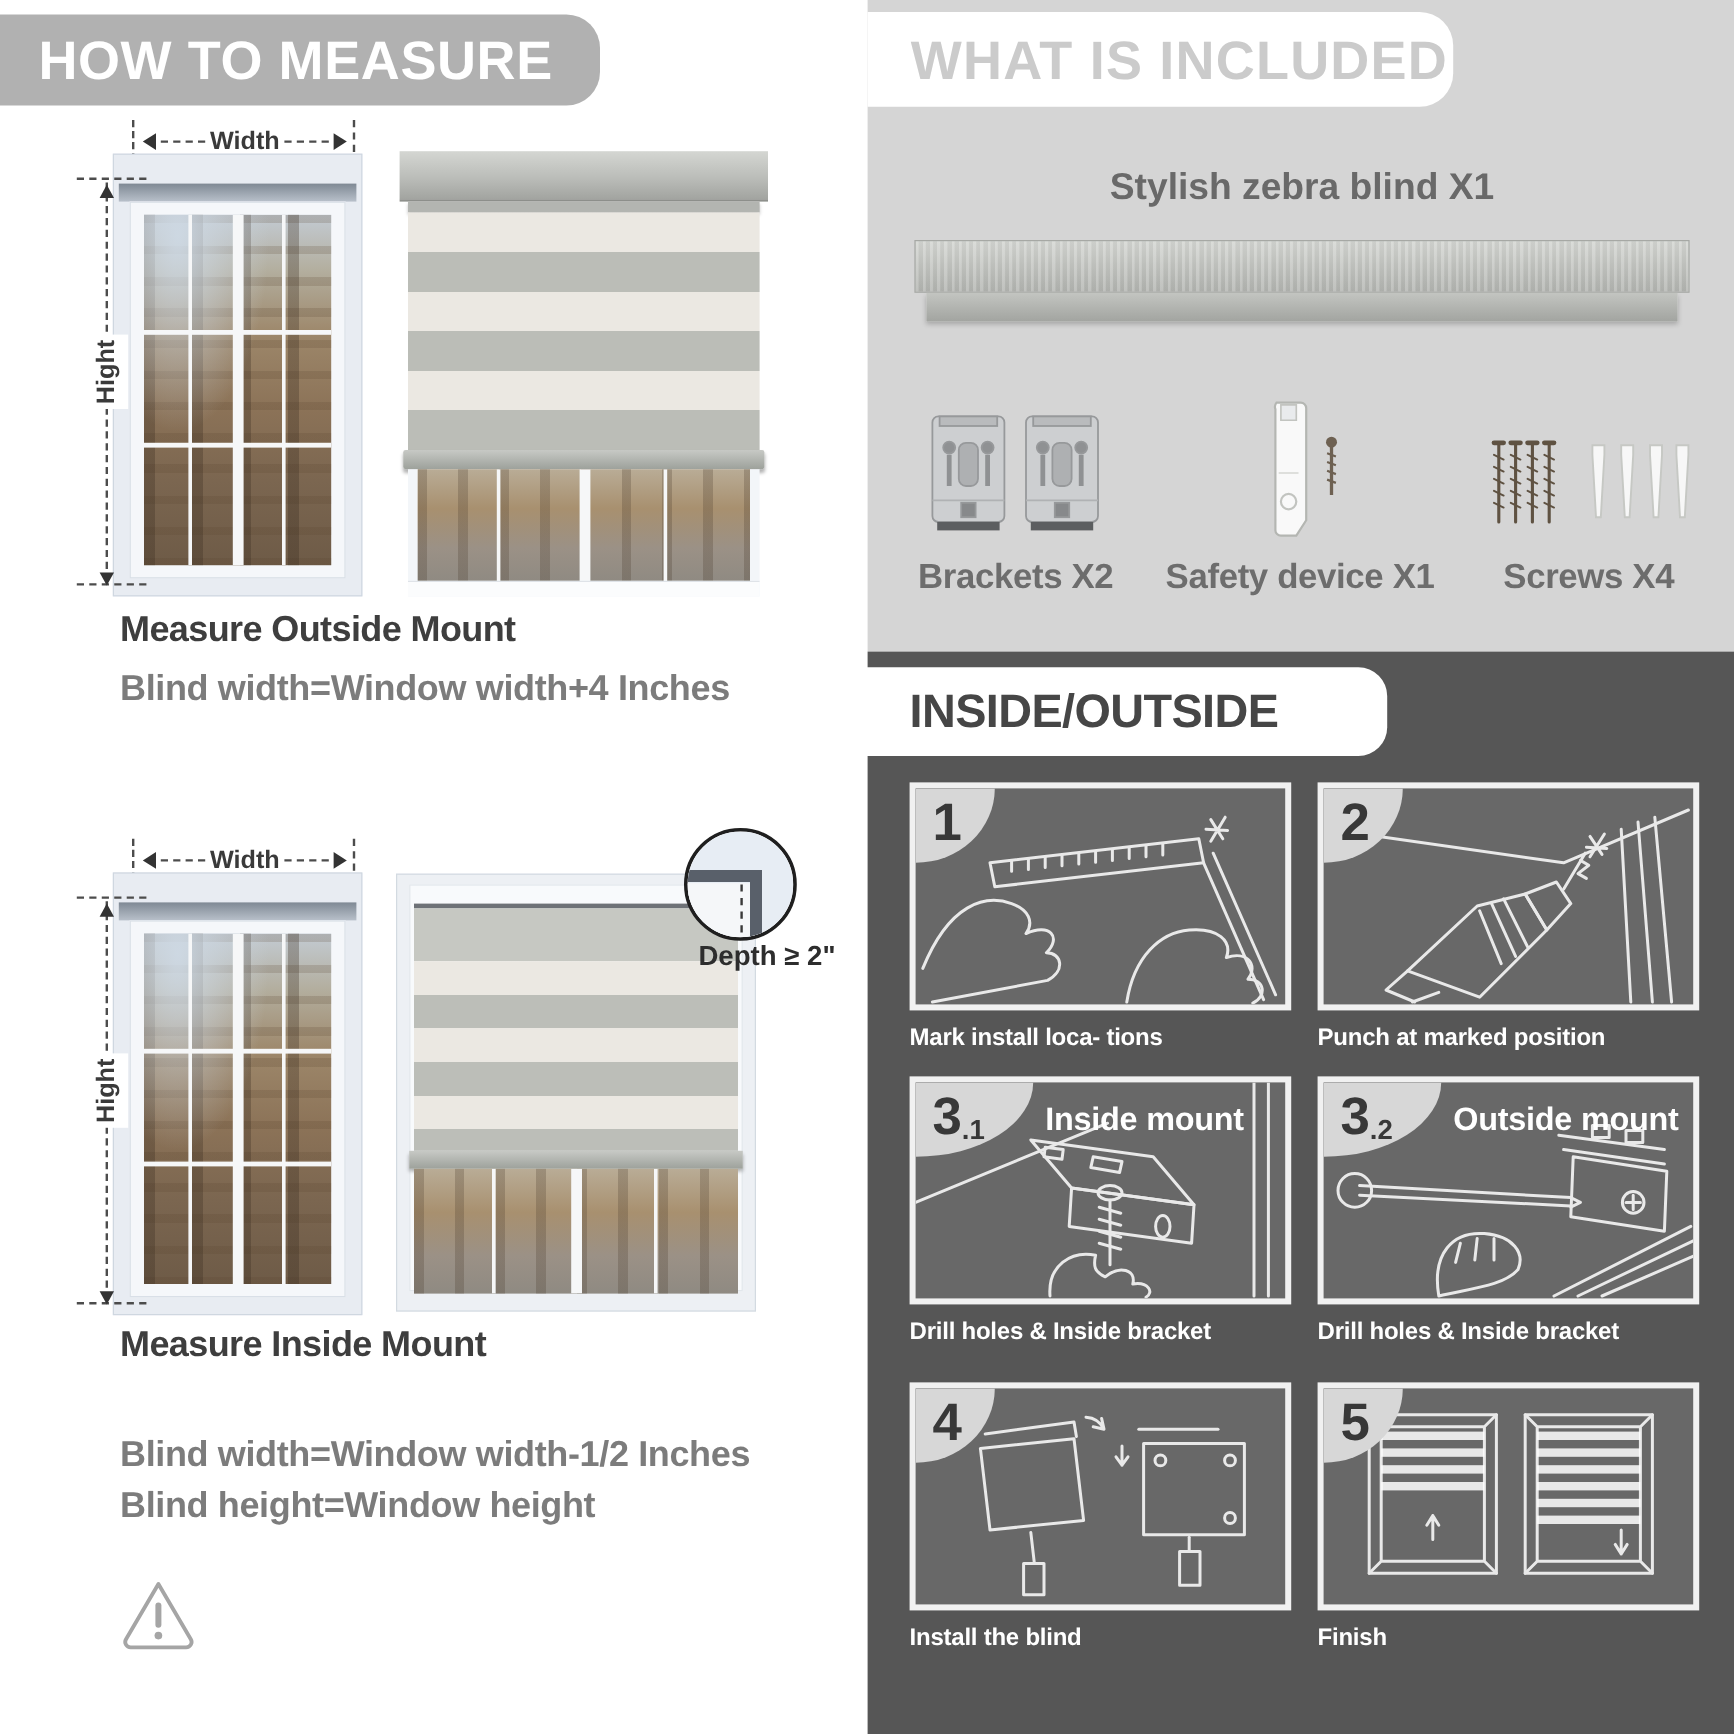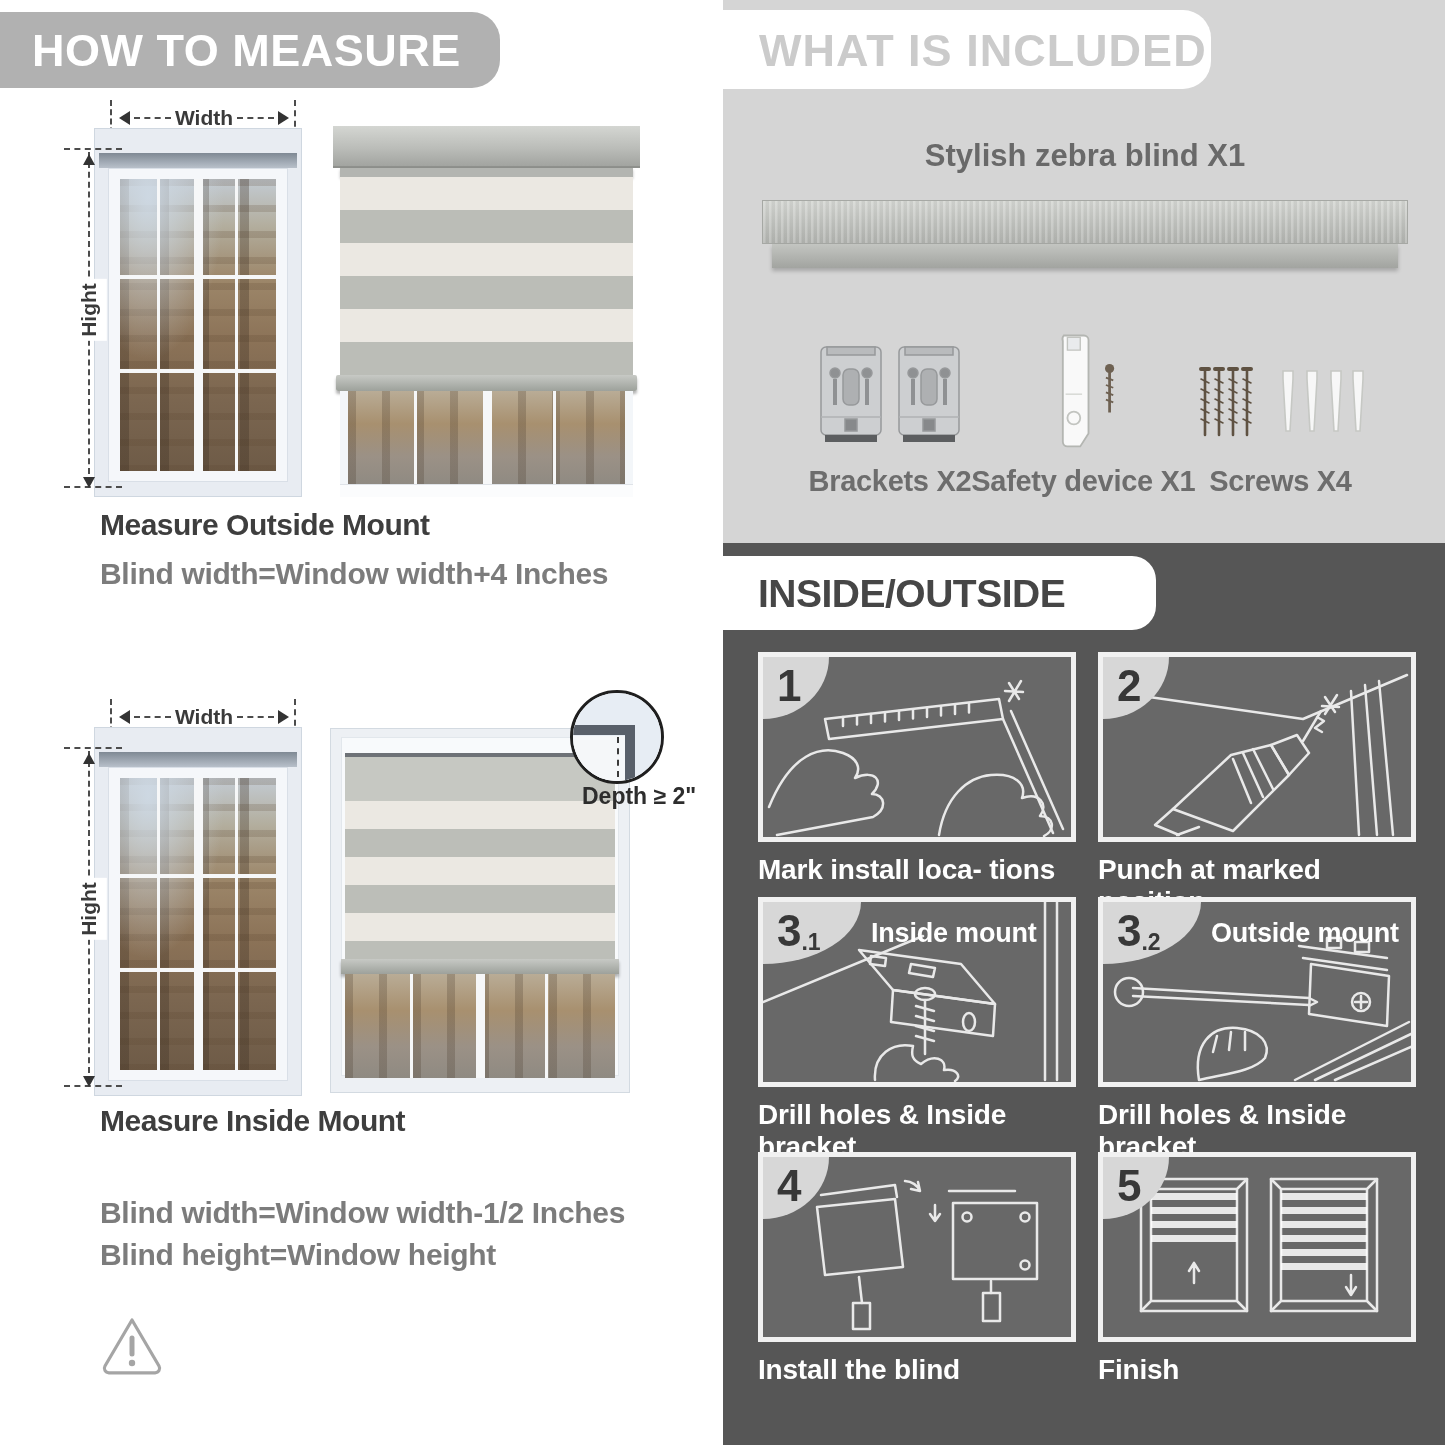--- a/index.html
+++ b/index.html
@@ -90,41 +90,41 @@
       letter-spacing:1px;box-sizing:border-box;}
   .product-label{left:760px;top:138px;width:650px;text-align:center;font-weight:bold;font-size:31px;
       color:#696969;}
   .rail{left:762px;top:200px;width:646px;height:70px;}
   .rail .bar{position:absolute;left:0;top:0;width:646px;height:44px;border:1px solid #a6a8a4;
       box-sizing:border-box;background:
       repeating-linear-gradient(90deg, rgba(255,255,255,.18) 0 2px, rgba(0,0,0,.03) 3px 6px),
       linear-gradient(180deg,#d3d5d1,#b2b4b0);}
   .rail .lip{position:absolute;left:10px;top:44px;width:626px;height:24px;
       background:linear-gradient(180deg,#c3c5c1,#a2a4a0);box-shadow:0 3px 4px rgba(0,0,0,.22);}
-  .inc-row{left:765px;top:330px;width:644px;height:168px;display:flex;justify-content:center;}
+  .inc-row{left:765px;top:330px;width:644px;height:168px;display:flex;justify-content:space-between;}
   .inc-item{display:flex;flex-direction:column;align-items:center;justify-content:flex-end;gap:14px;}
   .inc-cap{font-weight:bold;font-size:29px;color:#6d6d6d;letter-spacing:-.3px;}
 
   .panel-dark{left:723px;top:543px;width:722px;height:902px;background:#565656;}
   .iom-header{left:710px;top:556px;width:446px;height:74px;background:#fff;border-radius:0 24px 24px 0;
       color:#464646;font-weight:bold;font-size:39px;line-height:75px;padding-left:48px;
       letter-spacing:-.5px;box-sizing:border-box;}
 
   .step{position:absolute;width:318px;}
   .sbox{width:318px;height:190px;border:5px solid #f1f1f1;background:#686868;position:relative;
         overflow:hidden;box-sizing:border-box;}
   .badge{position:absolute;top:0;left:0;background:#d7d7d7;border-radius:0 0 100% 0;width:66px;
          height:62px;display:flex;align-items:baseline;color:#383838;font-weight:bold;
          padding:0 0 0 14px;box-sizing:border-box;}
   .badge.wide{width:98px;}
   .badge .num{font-size:44px;line-height:58px;}
   .badge .sub{font-size:23px;line-height:58px;position:relative;top:4px;}
   .tag{position:absolute;left:108px;top:16px;color:#fff;font-weight:bold;font-size:27px;
        letter-spacing:-.2px;}
-  .scap{margin-top:12px;color:#fff;font-weight:bold;font-size:28px;letter-spacing:-.2px;}
+  .scap{margin-top:12px;color:#fff;font-weight:bold;font-size:20px;letter-spacing:-.2px;}
   svg.art{position:absolute;inset:0;width:100%;height:100%;}
   .ln{stroke:#e9e9e9;stroke-width:2.5;fill:none;stroke-linecap:round;stroke-linejoin:round;}
   .wfill{fill:rgba(255,255,255,.85);stroke:none;}
 </style>
 </head>
 <body>
 
 <div class="canvas">
 
   <div class="abs banner">HOW TO MEASURE</div>

